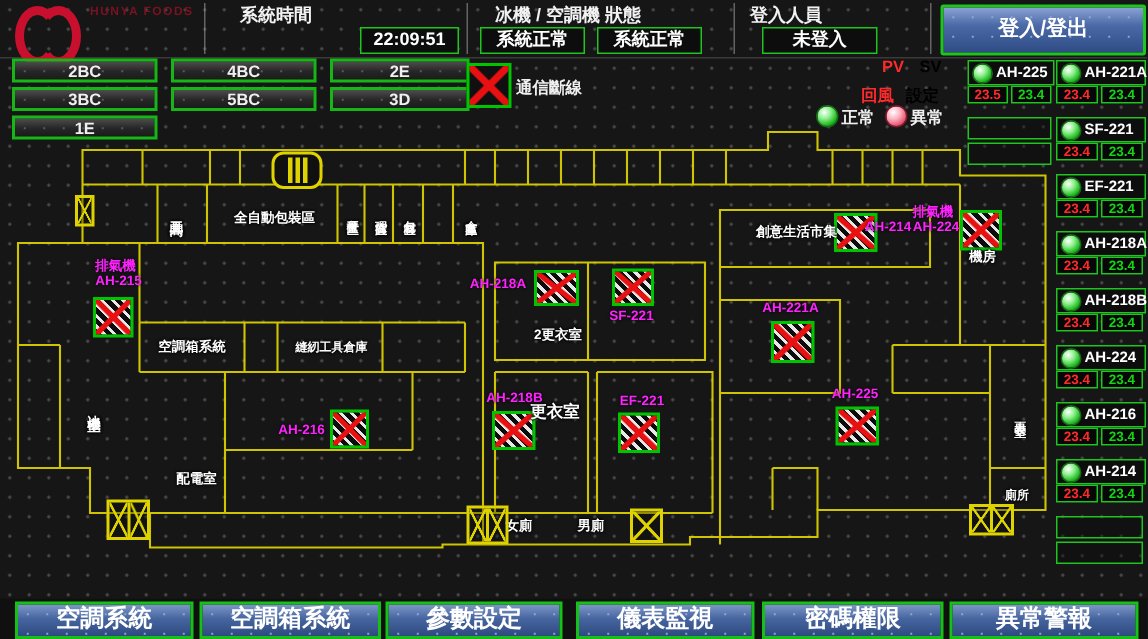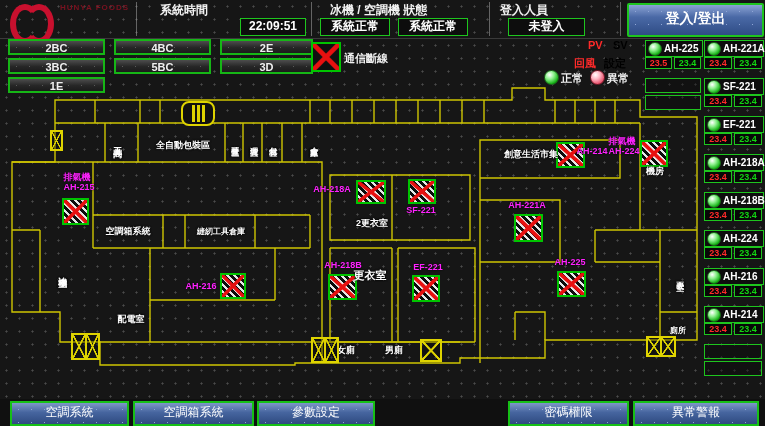--- a/index.html
+++ b/index.html
@@ -83,21 +83,21 @@
     linear-gradient(to top right, transparent 45%, #ded300 47%, #ded300 53%, transparent 55%),
     linear-gradient(to bottom right, transparent 45%, #ded300 47%, #ded300 53%, transparent 55%);}
   .stair .cell + .cell{border-left:2px solid #ded300;}
   #elevator-icon{position:absolute;left:181px;top:101px;width:24px;height:17px;
     border:2px solid #ded300;border-radius:8px;display:flex;gap:2px;
     align-items:stretch;justify-content:center;padding:2px 3px;background:#101010;}
   #elevator-icon i{width:3px;background:#ded300;}
   
   #nav{position:absolute;left:0;top:399px;width:765px;height:27px;background:#101010;}
   .nbtn{position:absolute;top:2px;height:21px;border:2px solid #16c016;color:#fff;
-    font-size:12px;font-weight:normal;text-align:center;line-height:19px;
+    font-size:16px;font-weight:bold;text-align:center;line-height:19px;
     background-image:radial-gradient(#8fa6d6 .8px, transparent 1px),
       linear-gradient(#7e97c8,#46659f 45%,#2e4a80);
     background-size:13px 13px,100% 100%;}
 </style>
 </head>
 <body>
 
 <svg id="plan-svg" width="765" height="426" viewBox="0 0 765 426">
   <g fill="none" stroke="#ded300" stroke-width="1.4" opacity="0.92">
     <path d="M55,100 H512 V88 H545 V100 H640 V117 H697 V340 H545 V358 H460 V363 H295 V365 H100 V342 H60 V312 H12 V162 H55 Z"></path>
@@ -305,15 +305,16 @@
     </div>
     <div class="stair" style="left: 646px; top: 336px; width: 26px; height: 17px;">
       <div class="cell"></div>
       <div class="cell"></div>
     </div>
   </div>
 <div id="nav">
     <div class="nbtn" style="left: 10px; width: 115px;">空調系統</div>
     <div class="nbtn" style="left: 133px; width: 117px;">空調箱系統</div>
     <div class="nbtn" style="left: 257px; width: 114px;">參數設定</div>
+    <div class="nbtn" style="left: 384px; width: 115px;">儀表監視</div>
     <div class="nbtn" style="left: 633px; width: 122px;">異常警報</div>
     <div class="nbtn" style="left: 508px; width: 117px;">密碼權限</div>
   </div>
 
 </body></html>

